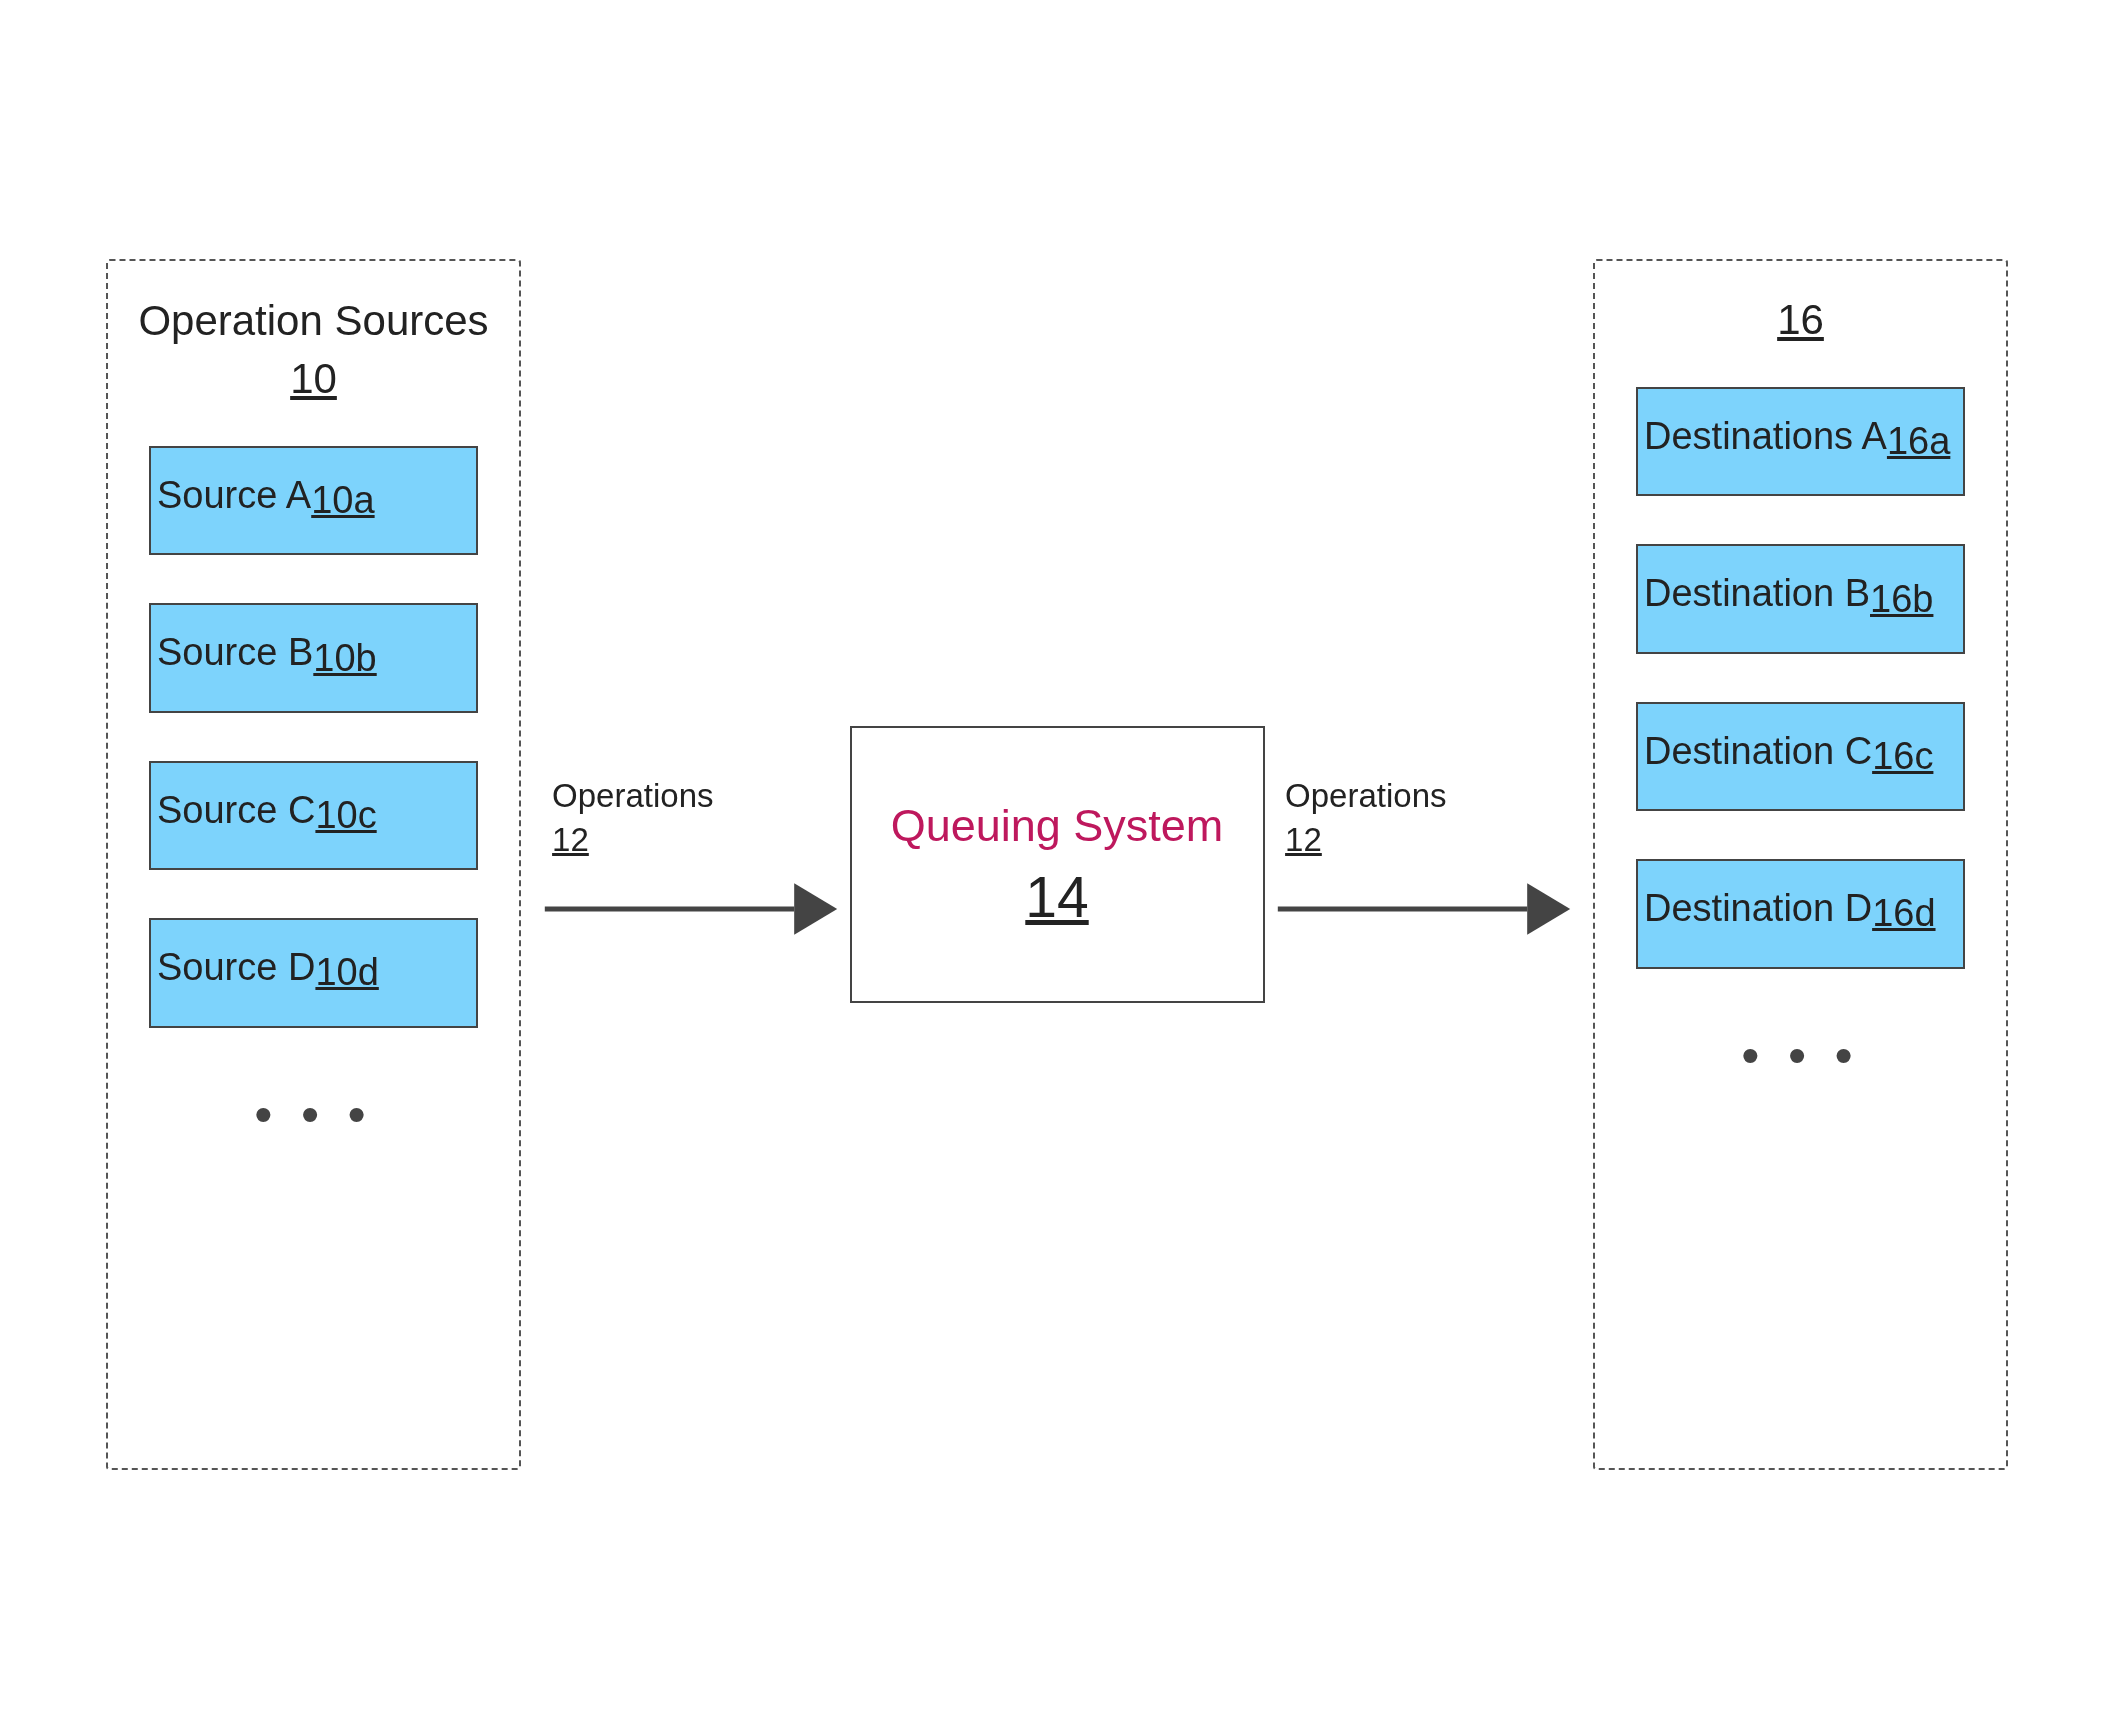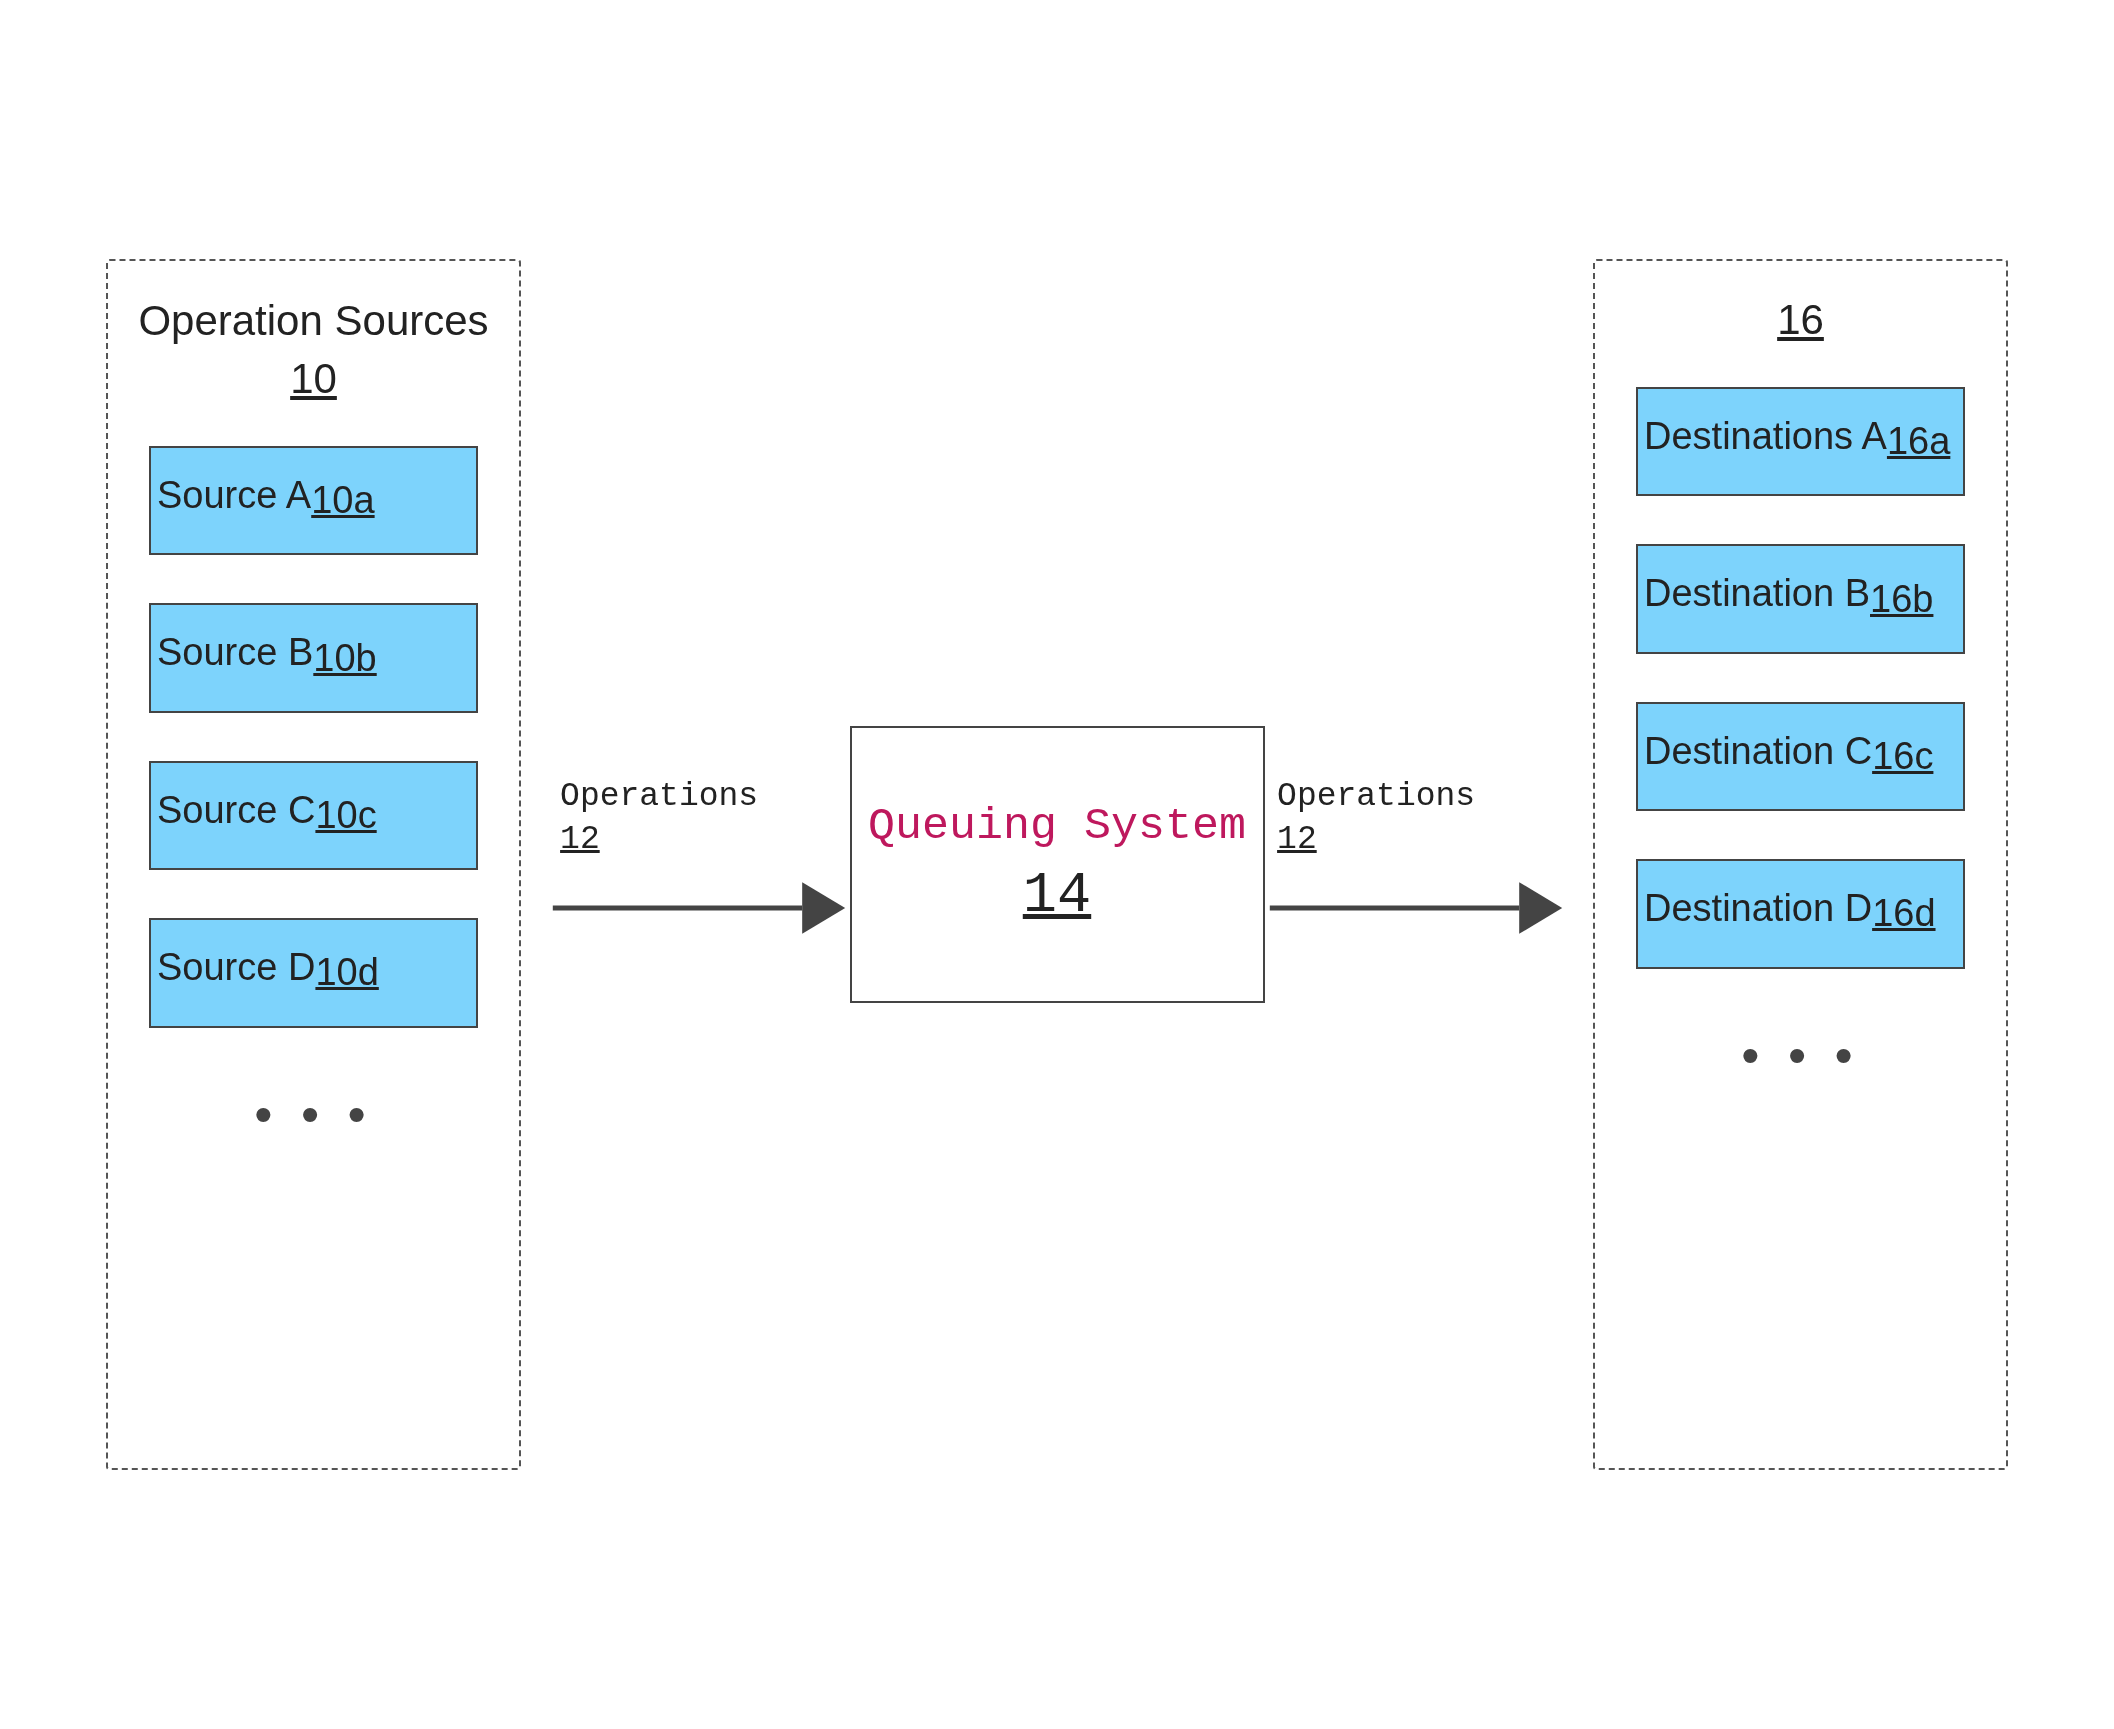--- a/index.html
+++ b/index.html
@@ -92,23 +92,22 @@
       flex: 1;
       height: 100%;
       position: relative;
     }
 
     .center-content {
       display: flex;
       flex-direction: row;
       align-items: center;
       justify-content: center;
-      gap: 4px;
+      gap: 12px;
       width: 100%;
-      font-family: Liberation Mono, monospace;
     }
 
     
     .arrow-group {
       display: flex;
       flex-direction: column;
       align-items: flex-start;
       position: relative;
     }
 

